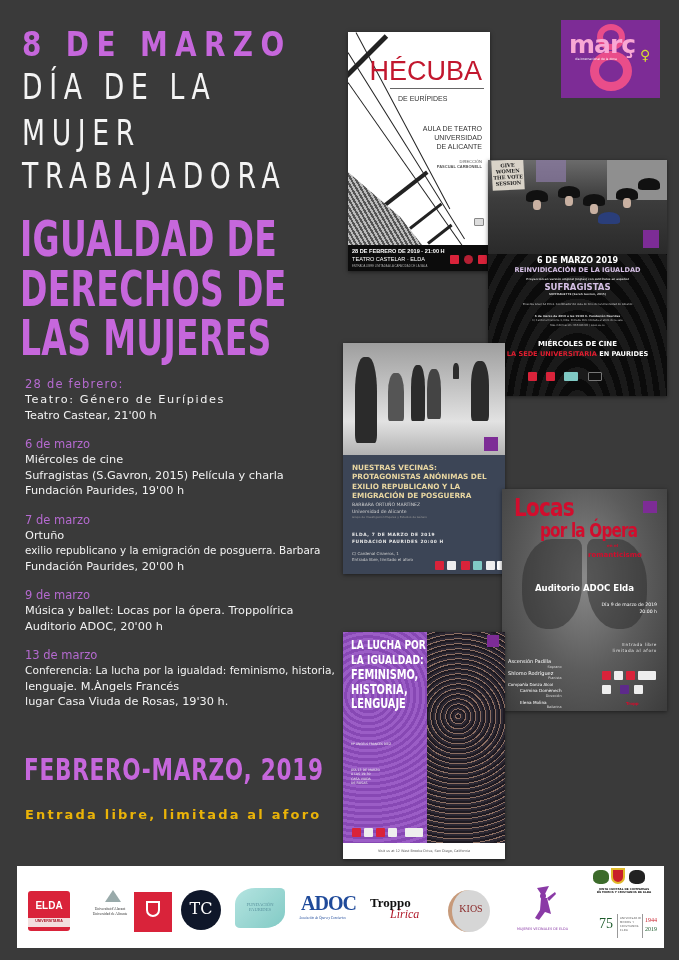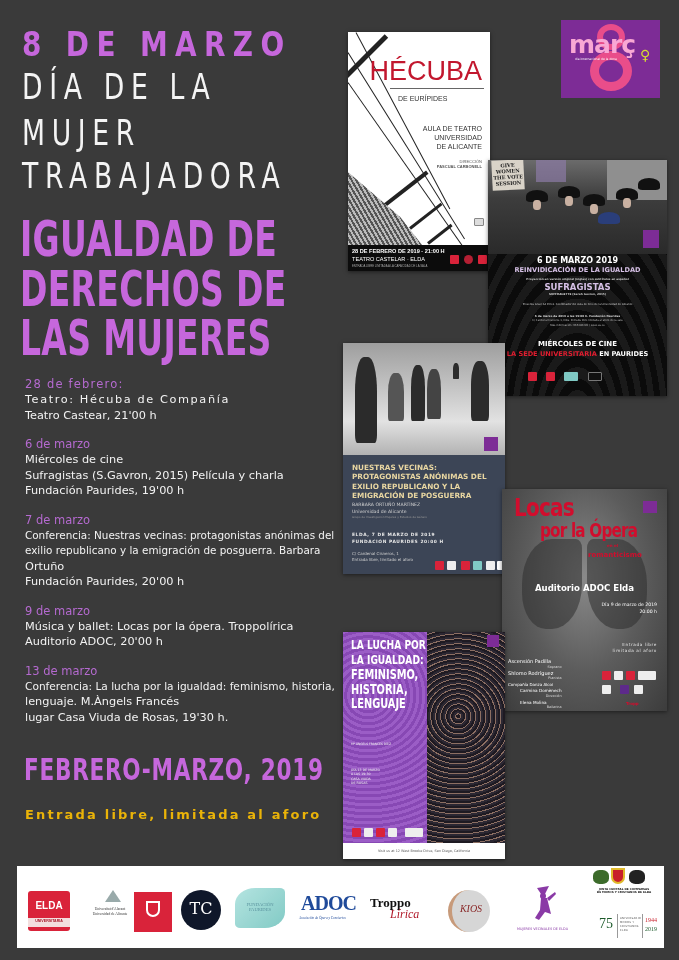--- a/index.html
+++ b/index.html
@@ -107,34 +107,33 @@
 <div class="abs h-white" style="top:112px">MUJER</div>
 <div class="abs h-white" style="top:155px">TRABAJADORA</div>
 
 <div class="abs h-big" style="top:214px">IGUALDAD DE</div>
 <div class="abs h-big" style="top:264px">DERECHOS DE</div>
 <div class="abs h-big" style="top:313px">LAS MUJERES</div>
 
 <div class="abs events">
   <div class="event">
     <div class="ev-date wide">28 de febrero:</div>
-    <div class="ev-line wide">Teatro: Hécuba de Compañía</div>
+    <div class="ev-line wide">Teatro: Género de Eurípides</div>
     <div class="ev-line">Teatro Castear, 21'00 h</div>
   </div>
   <div class="event">
     <div class="ev-date">6 de marzo</div>
     <div class="ev-line">Miércoles de cine</div>
     <div class="ev-line">Sufragistas (S.Gavron, 2015) Película y charla</div>
     <div class="ev-line">Fundación Paurides, 19'00 h</div>
   </div>
   <div class="event">
     <div class="ev-date">7 de marzo</div>
-    <div class="ev-line" style="font-size:10.4px">Conferencia: Nuestras vecinas: protagonistas anónimas del</div>
+    <div class="ev-line">Ortuño</div>
     <div class="ev-line" style="font-size:10.4px">exilio republicano y la emigración de posguerra.  Barbara</div>
-    <div class="ev-line">Ortuño</div>
     <div class="ev-line">Fundación Paurides, 20'00 h</div>
   </div>
   <div class="event">
     <div class="ev-date">9 de marzo</div>
     <div class="ev-line">Música y ballet: Locas por la ópera. Troppolírica</div>
     <div class="ev-line">Auditorio ADOC, 20'00  h</div>
   </div>
   <div class="event">
     <div class="ev-date">13 de marzo</div>
     <div class="ev-line" style="font-size:10.6px">Conferencia: La lucha por la igualdad: feminismo, historia,</div>
@@ -352,21 +351,21 @@
     <div style="position:absolute;left:2px;top:0;font-family:'Liberation Serif',serif;font-size:20px;color:#1f4a9a;font-weight:bold;letter-spacing:-1px">ADOC</div>
     <div style="position:absolute;left:0;top:24px;font-family:'Liberation Serif',serif;font-style:italic;font-size:3.4px;color:#1f4a9a;white-space:nowrap">Asociación de Ópera y Conciertos</div>
   </div>
 
   <div class="spon" style="left:353px;top:29px;width:62px;height:30px">
     <div style="position:absolute;left:0;top:0;font-family:'Liberation Serif',serif;font-weight:bold;font-size:13px;color:#111">Troppo</div>
     <div style="position:absolute;left:20px;top:12px;font-family:'Liberation Serif',serif;font-style:italic;font-size:12px;color:#b01828">Lírica</div>
   </div>
 
   <div class="spon" style="left:431px;top:24px;width:42px;height:42px;border-radius:50%;background:#d6d6d6;border-left:4px solid #c79a7a">
-    <div style="position:absolute;left:0;top:13px;width:100%;text-align:center;font-family:'Liberation Serif',serif;font-style:italic;font-size:10px;color:#8a2a2a">KIOS</div>
+    <div style="position:absolute;left:0;top:13px;width:100%;text-align:center;font-family:'Liberation Serif',serif;font-size:10px;color:#8a2a2a">KIOS</div>
   </div>
 
   <div class="spon" style="left:488px;top:18px;width:75px;height:56px">
     <svg width="40" height="40" viewBox="0 0 40 40" style="position:absolute;left:18px;top:0">
       <path d="M14 4 L26 2 L22 10 L18 10 Z" fill="#8a3aa6"></path>
       <circle cx="20" cy="12" r="3" fill="#8a3aa6"></circle>
       <path d="M18 14 L24 14 L28 30 L22 28 L16 36 L12 34 L17 26 Z" fill="#8a3aa6"></path>
       <path d="M24 14 L32 8 L33 10 L26 17 Z" fill="#8a3aa6"></path>
     </svg>
     <div style="position:absolute;left:0;top:43px;width:75px;text-align:center;font-size:3.4px;color:#8a3aa6;white-space:nowrap">MUJERES VECINALES DE ELDA</div>

